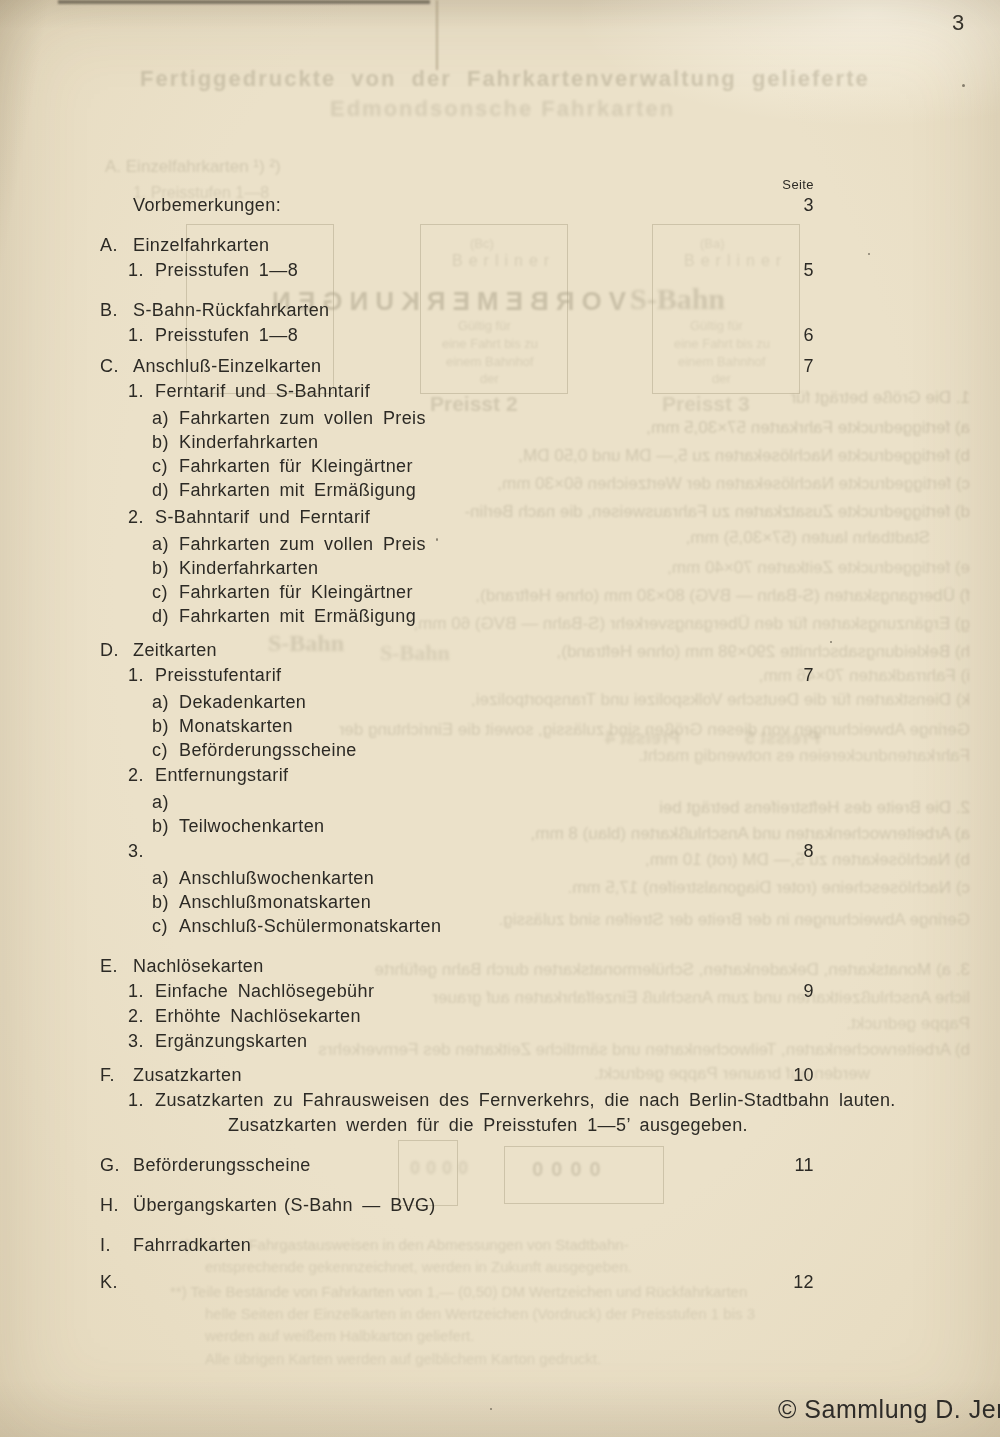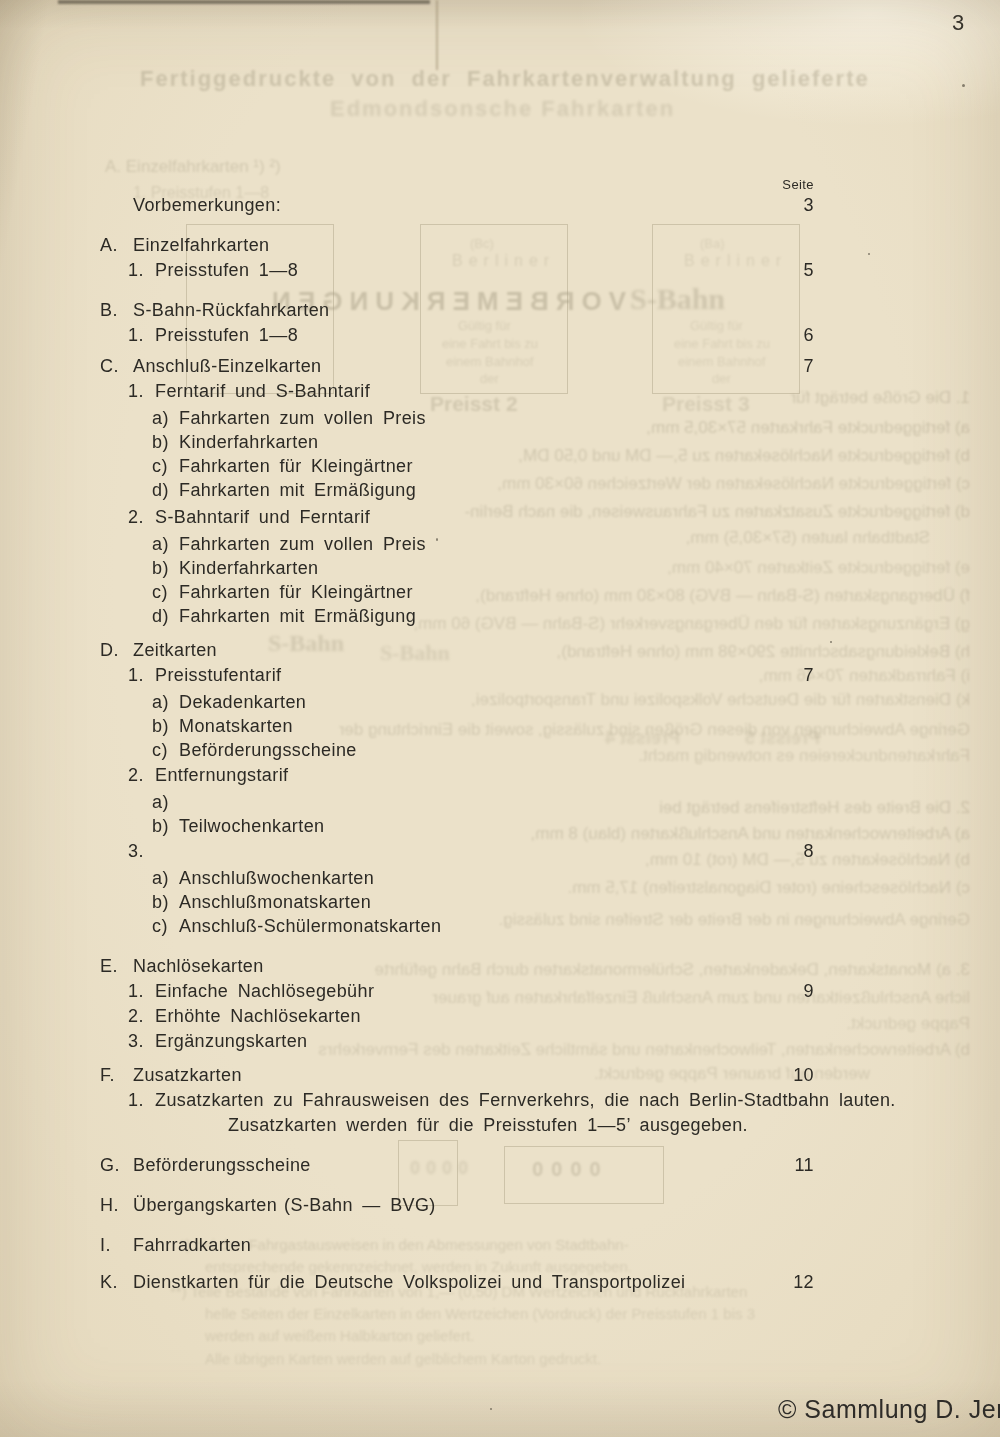--- a/index.html
+++ b/index.html
@@ -396,21 +396,20 @@
   </div>
         <div class="row lvl-sec gap-xl">
     <span class="marker b">I.</span>
     <span class="label b">Fahrradkarten</span>
 
     <span class="fill"></span>
     <span class="pg"></span>
   </div>
         <div class="row lvl-sec gap-lg2">
     <span class="marker b">K.</span>
-    <span class="label b">Dienstkarten für die Deutsche Volkspolizei und Transportpolizei</span>
 
     <span class="fill"></span>
     <span class="pg">12</span>
   </div>
       </div>
   </div>
 
   <div class="watermark">© Sammlung D. Jentzsch</div>
 </div>
 

